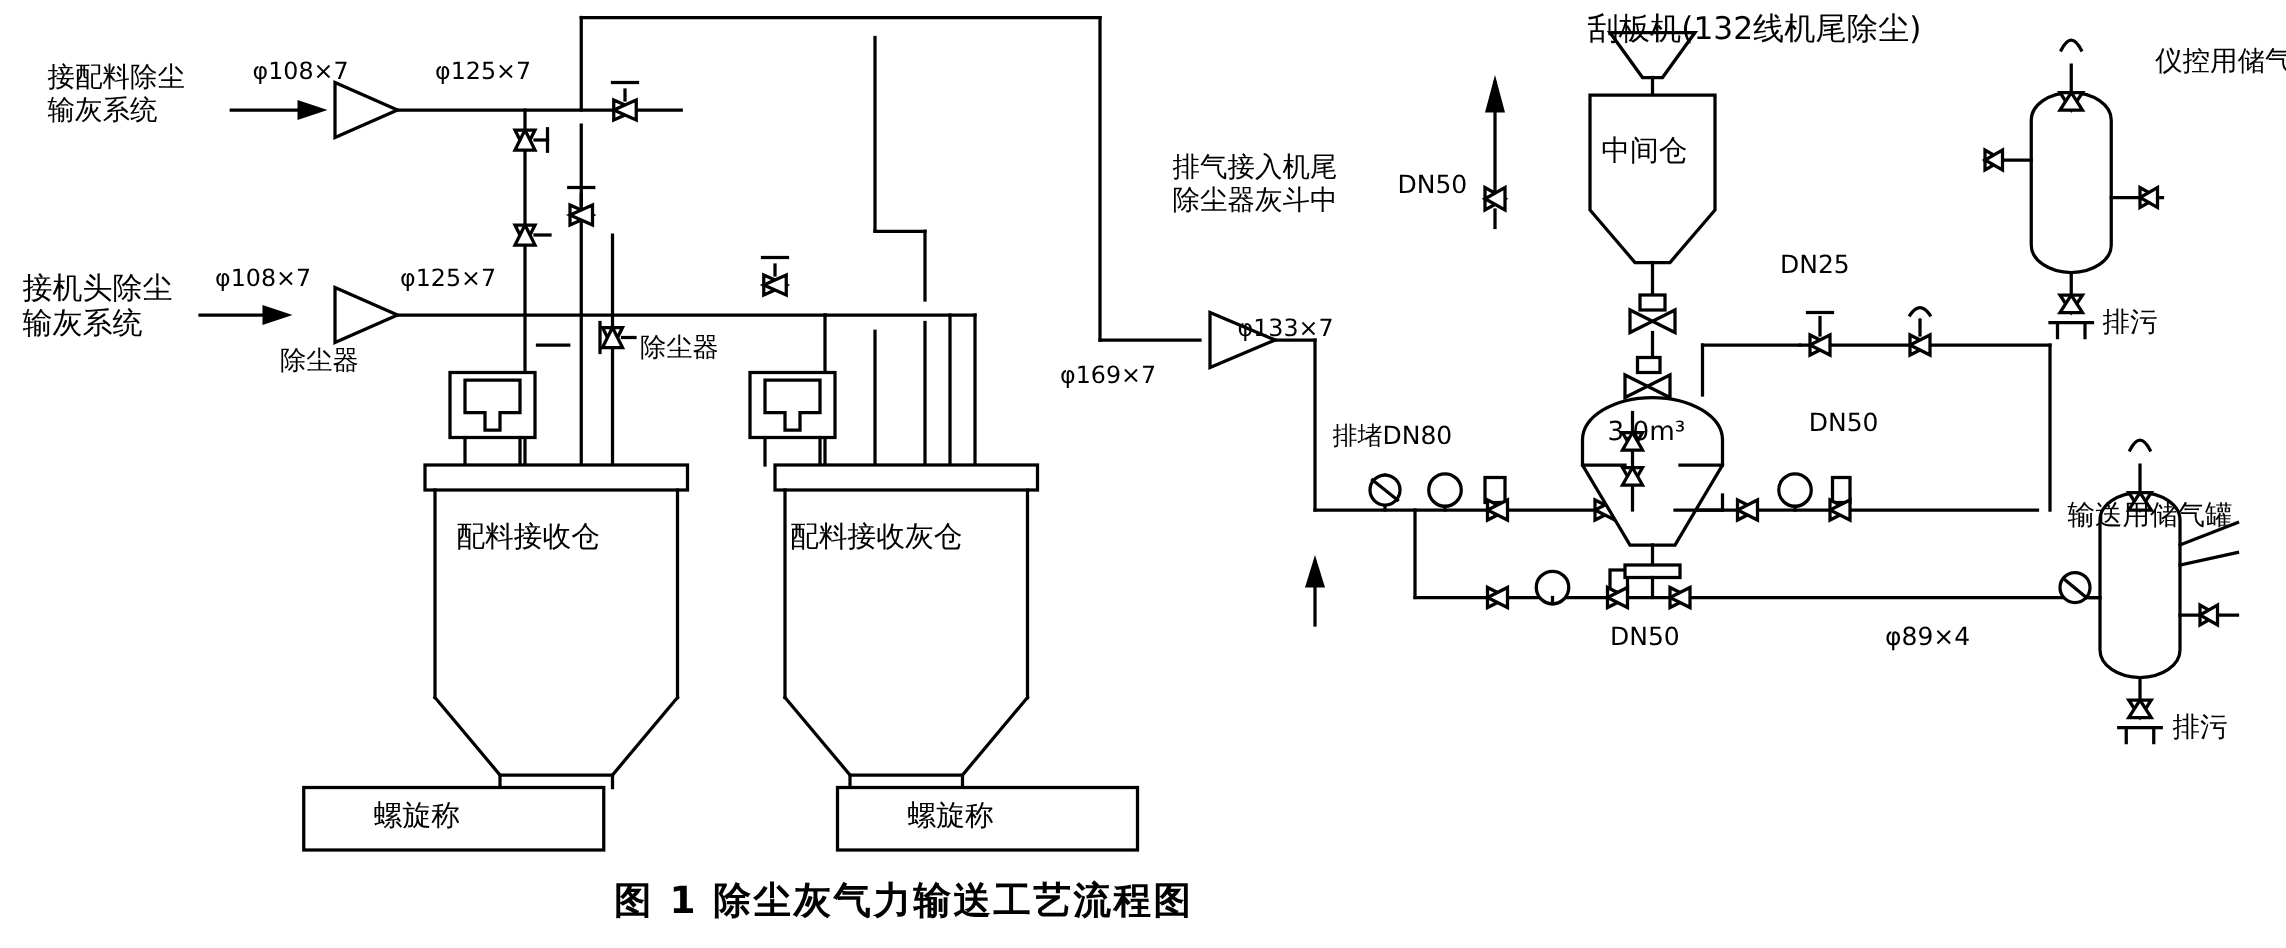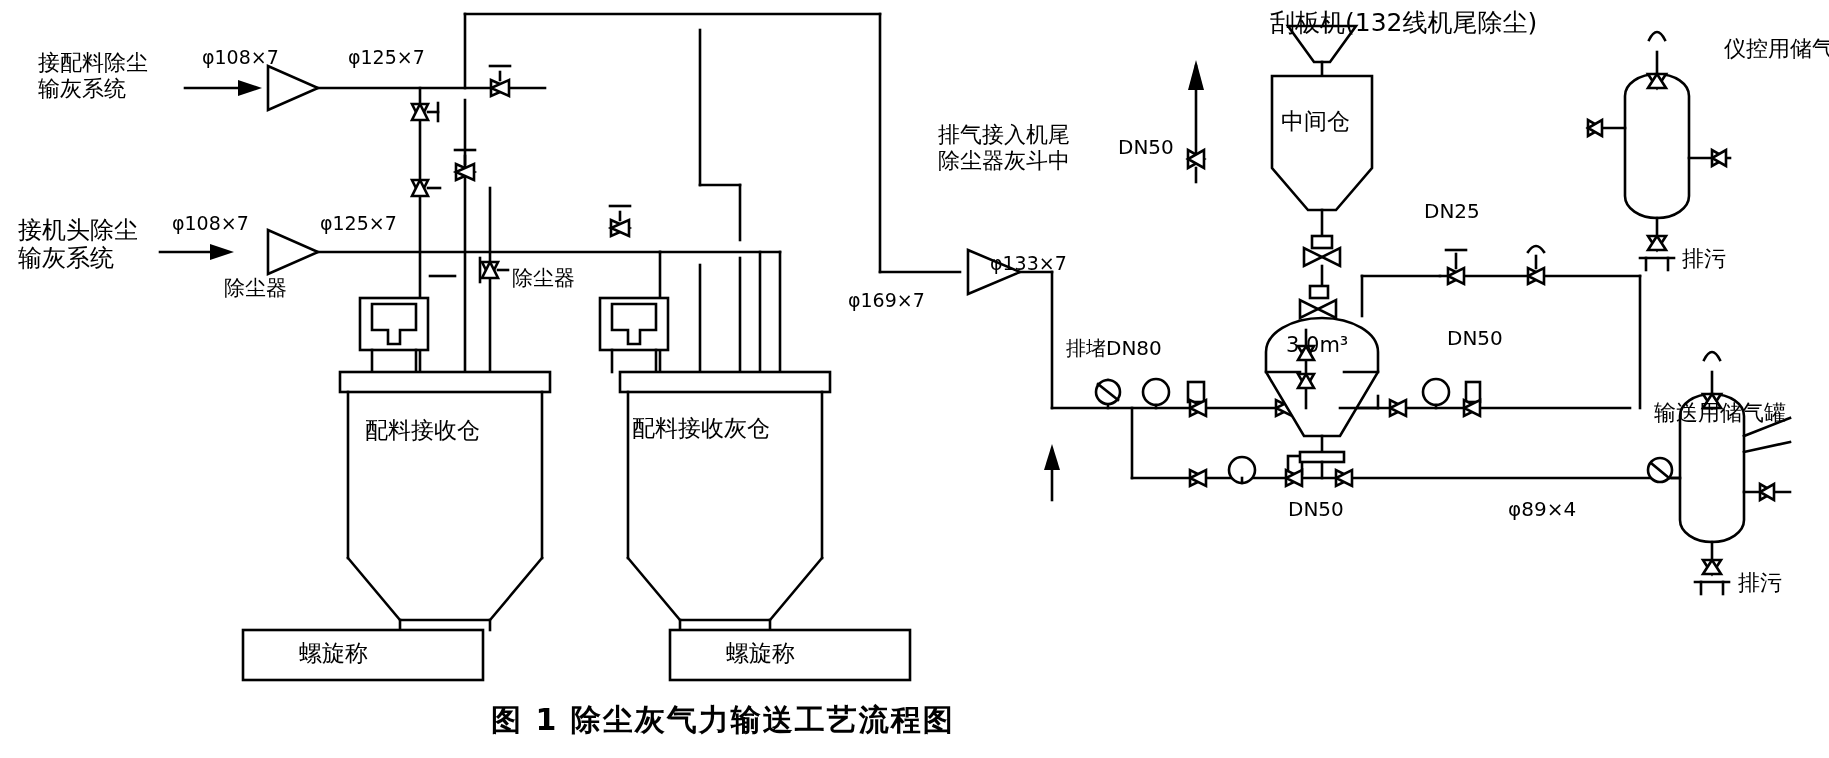--- a/index.html
+++ b/index.html
@@ -317,21 +317,21 @@
 
   <div class="lbl cn" style="left:202px; top:46px; font-size:19px;">φ108×7</div>
   <div class="lbl cn" style="left:348px; top:46px; font-size:19px;">φ125×7</div>
   <div class="lbl cn" style="left:172px; top:212px; font-size:19px;">φ108×7</div>
   <div class="lbl cn" style="left:320px; top:212px; font-size:19px;">φ125×7</div>
 
   <div class="lbl cn" style="left:224px; top:276px; font-size:21px;">除尘器</div>
   <div class="lbl cn" style="left:512px; top:266px; font-size:21px;">除尘器</div>
 
   <div class="lbl cn" style="left:365px; top:417px; font-size:23px;">配料接收仓</div>
-  <div class="lbl cn" style="left:632px; top:417px; font-size:23px;font-family:Liberation Mono, monospace;">配料接收灰仓</div>
+  <div class="lbl cn" style="left:632px; top:417px; font-size:23px;">配料接收灰仓</div>
 
   <div class="lbl cn" style="left:299px; top:640px; font-size:23px;">螺旋称</div>
   <div class="lbl cn" style="left:726px; top:640px; font-size:23px;">螺旋称</div>
 
   <div class="lbl cn" style="left:938px; top:122px; font-size:22px;text-align:right;">排气接入机尾
 除尘器灰斗中</div>
   <div class="lbl cn" style="left:848px; top:252px; font-size:19px;margin-top:37px;">φ169×7</div>
   <div class="lbl cn" style="left:990px; top:252px; font-size:19px;">φ133×7</div>
 
   <div class="lbl cn" style="left:1270px; top:8px; font-size:25px;">刮板机(132线机尾除尘)</div>

